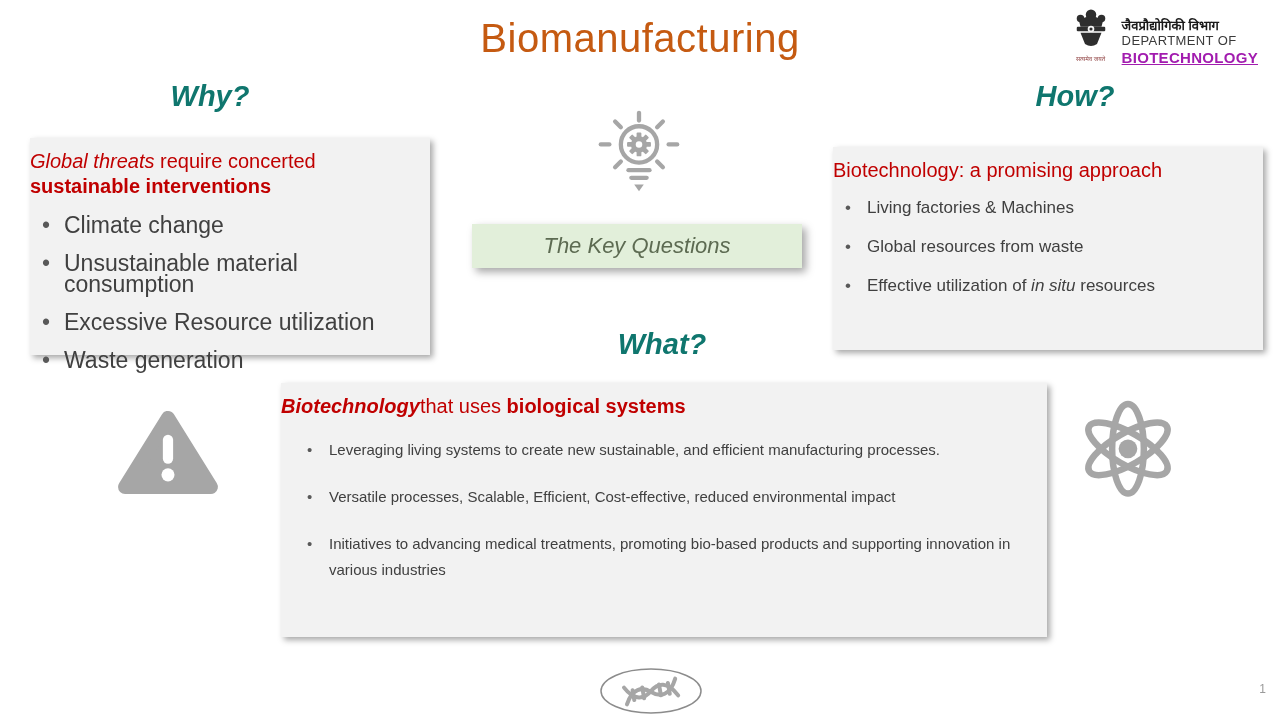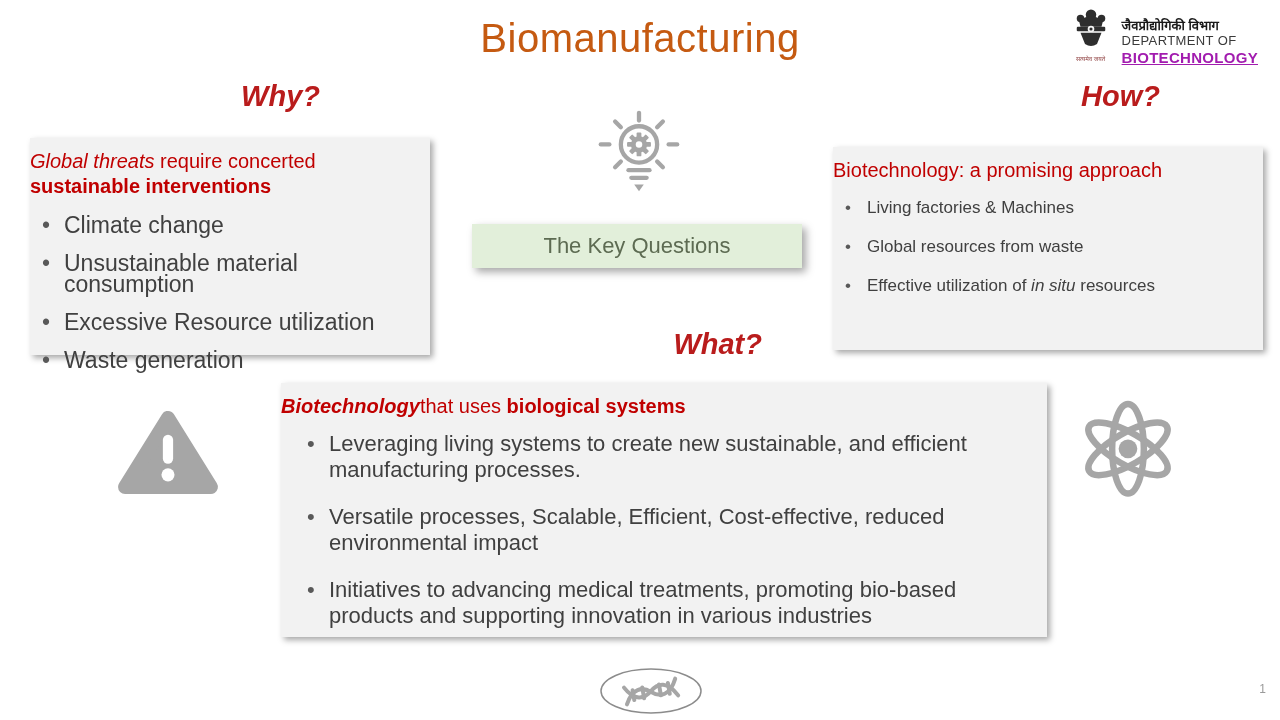--- a/index.html
+++ b/index.html
@@ -13,21 +13,21 @@
   .logo{position:absolute;top:8px;right:22px;display:flex;align-items:flex-end;gap:8px;}
   .emblem{width:46px;height:58px;display:flex;flex-direction:column;align-items:center;}
   .emblem svg{width:42px;height:48px;}
   .emblem-motto{font-size:6px;color:#8B3A3A;line-height:7px;white-space:nowrap;}
   .logo-text{display:flex;flex-direction:column;line-height:1.15;}
   .logo-hindi{font-size:13px;font-weight:700;color:#1a1a1a;}
   .logo-line1{font-size:13px;color:#3a3a3a;letter-spacing:0.4px;}
   .logo-line2{font-size:15px;font-weight:700;color:#a21caf;letter-spacing:0.3px;text-decoration:underline;}
 
   .q-heading{position:absolute;font-size:29px;font-style:italic;font-weight:700;
-    color:#b91c1c;text-align:right;}
+    color:#0f766e;text-align:center;}
   .q-why{left:100px;top:80px;width:220px;}
   .q-how{left:990px;top:80px;width:170px;}
   .q-what{left:562px;top:328px;width:200px;}
 
   .card{position:absolute;background:#F2F2F2;box-shadow:3px 3px 6px rgba(0,0,0,0.35);}
   .card-why{left:30px;top:138px;width:400px;height:217px;}
   .card-how{left:833px;top:147px;width:430px;height:203px;}
   .card-what{left:281px;top:383px;width:766px;height:254px;}
 
   .card-title{color:#C00000;font-size:20px;text-align:left;line-height:25px;padding-top:11px;}
@@ -38,27 +38,27 @@
   ul.bullets{list-style:none;margin:0;padding:0;color:#404040;}
   ul.bullets li{position:relative;padding-left:34px;}
   ul.bullets li::before{content:"\2022";position:absolute;left:12px;color:#595959;}
 
   .card-why ul.bullets{margin-top:16px;font-size:23px;}
   .card-why ul.bullets li{margin-bottom:17px;line-height:21px;}
 
   .card-how ul.bullets{margin-top:14px;font-size:17px;}
   .card-how ul.bullets li{margin-bottom:18px;line-height:21px;}
 
-  .card-what ul.bullets{margin-top:12px;font-size:22px;padding:0 28px 0 14px;}
+  .card-what ul.bullets{margin-top:18px;font-size:15px;padding:0 28px 0 14px;}
   .card-what ul.bullets li{margin-bottom:21px;line-height:26px;}
 
   .key-questions{position:absolute;left:472px;top:224px;width:330px;height:44px;
     background:#E2EFDA;box-shadow:4px 4px 8px rgba(0,0,0,0.35);
     display:flex;align-items:center;justify-content:center;
-    font-size:22px;color:#5D6B52;}
+    font-size:22px;font-style:italic;color:#5D6B52;}
 
   .icon{position:absolute;}
   .icon-bulb{left:596px;top:110px;width:86px;height:92px;}
   .icon-warning{left:112px;top:403px;width:112px;height:100px;}
   .icon-atom{left:1072px;top:390px;width:112px;height:120px;}
   .icon-dna{left:599px;top:666px;width:104px;height:50px;}
 
   .page-number{position:absolute;right:14px;top:682px;font-size:12px;color:#9a9a9a;}
 </style>
 </head>

